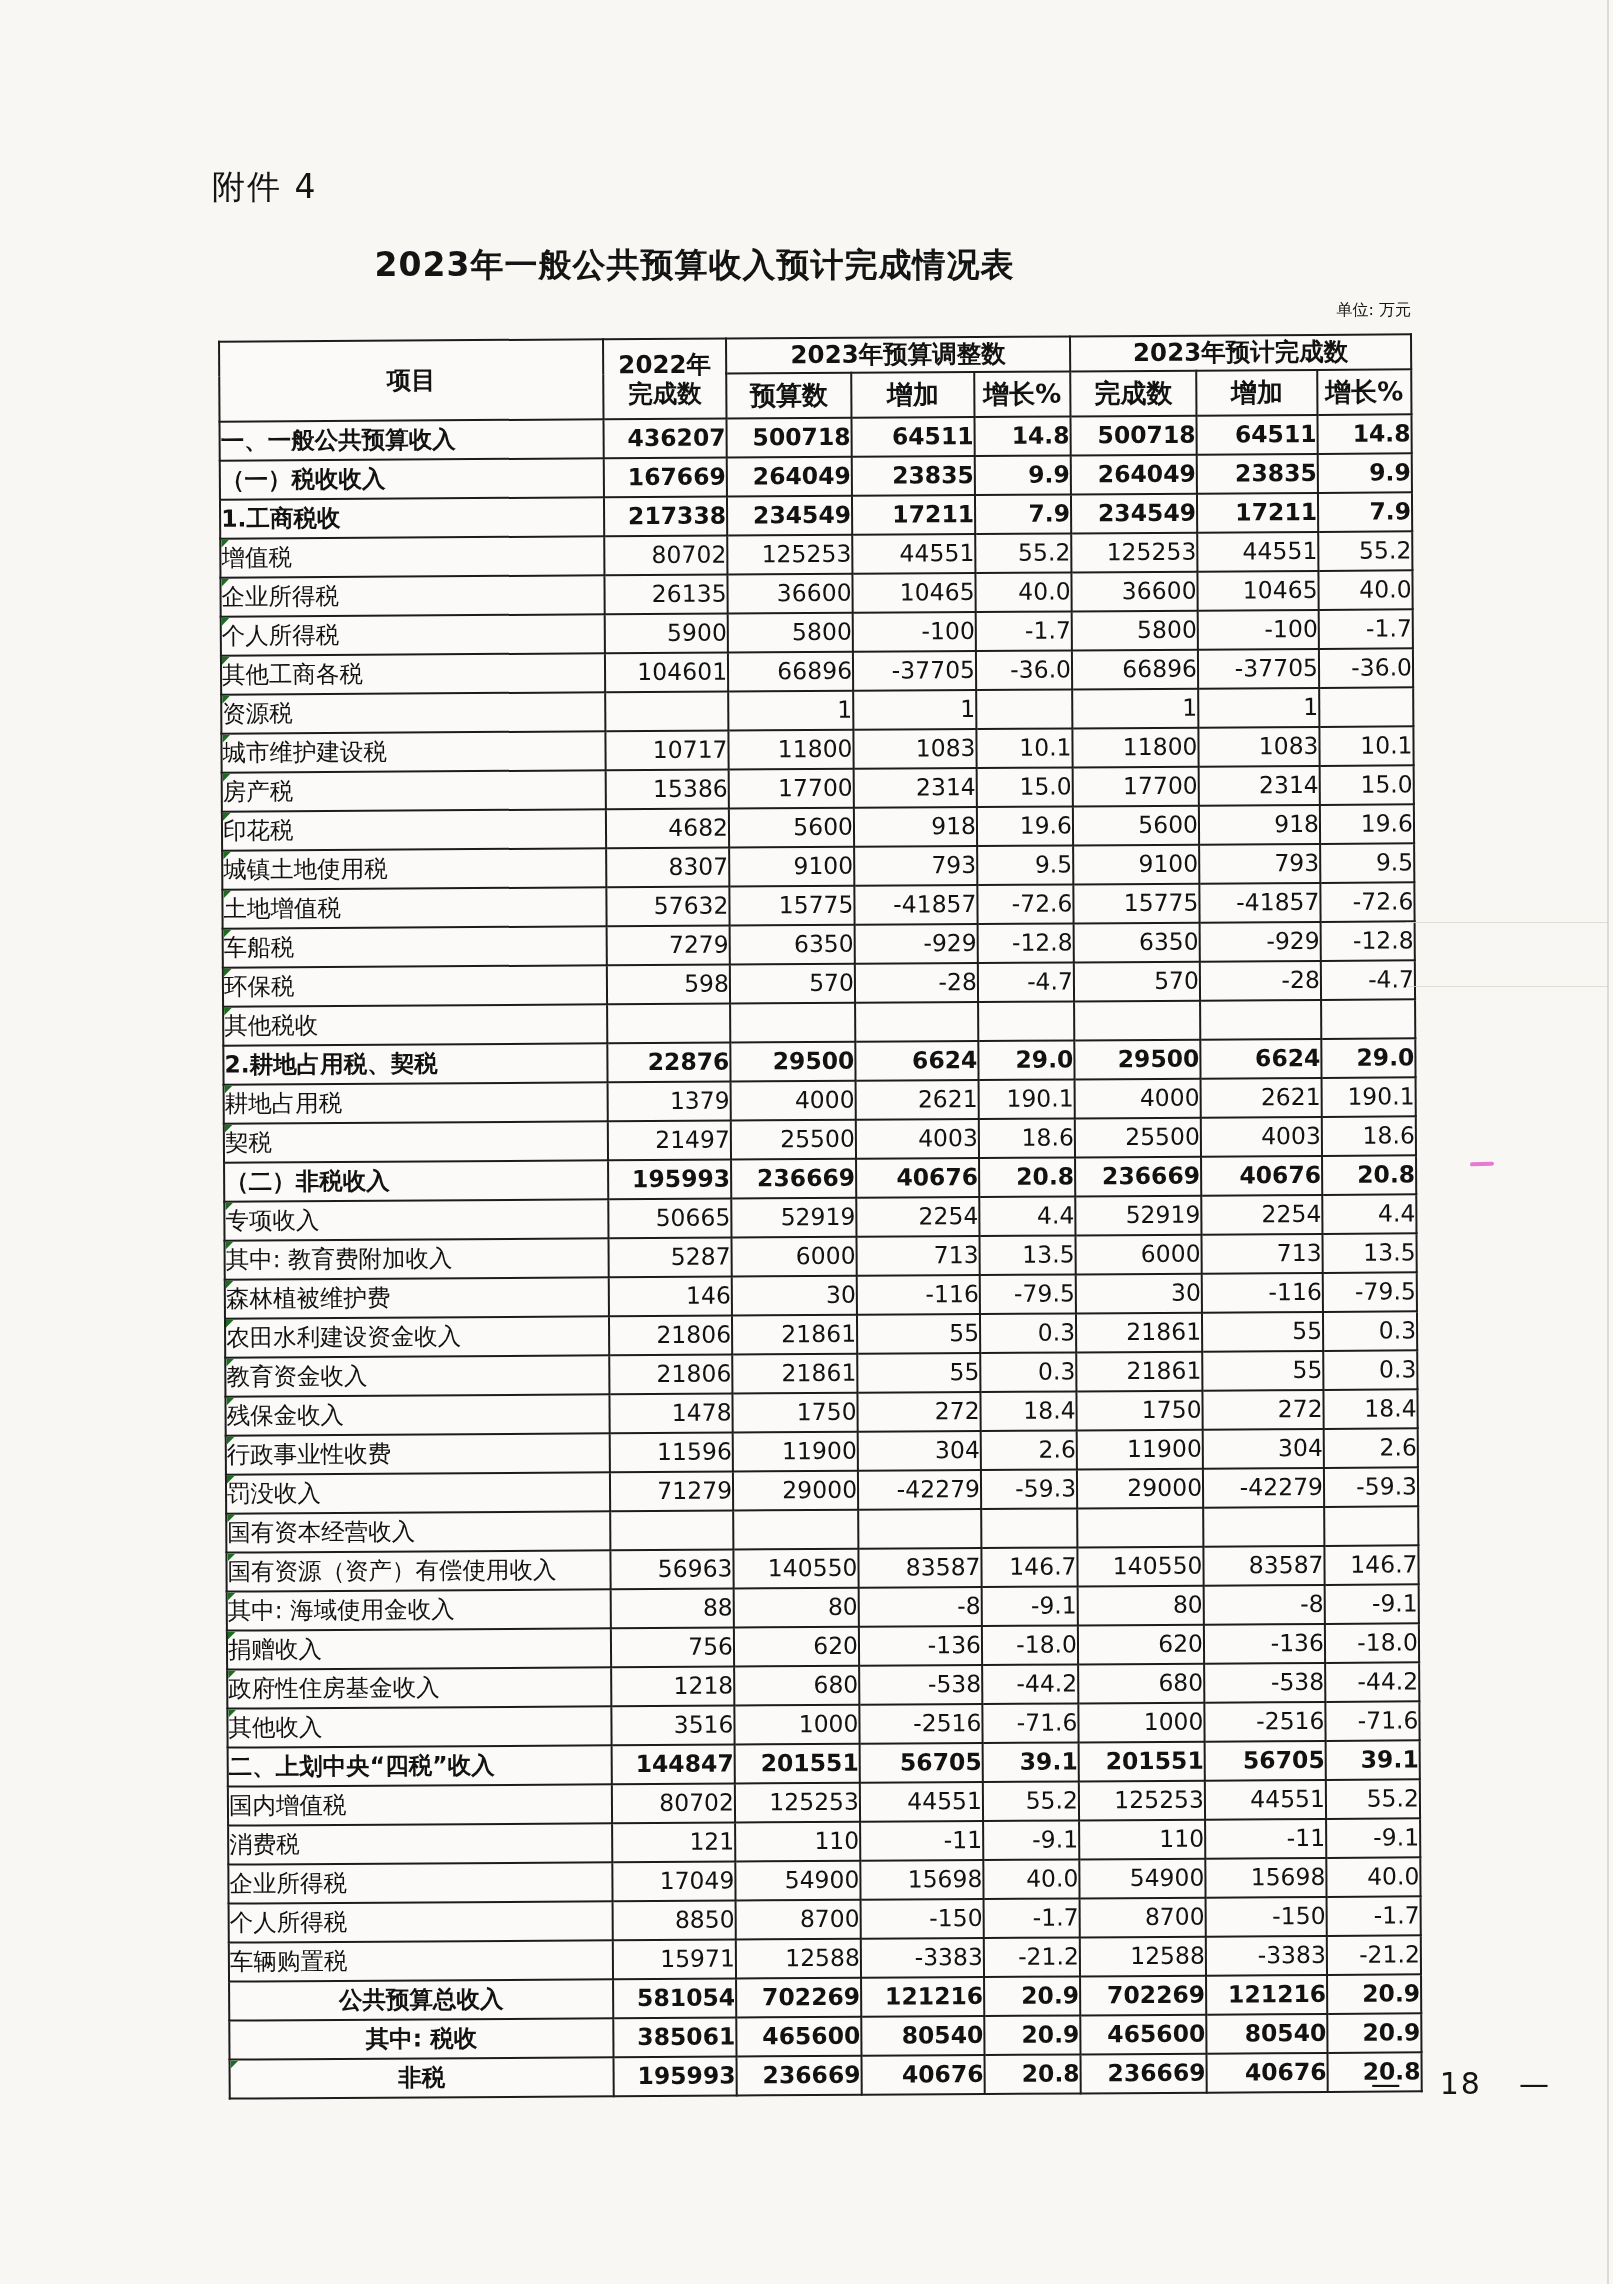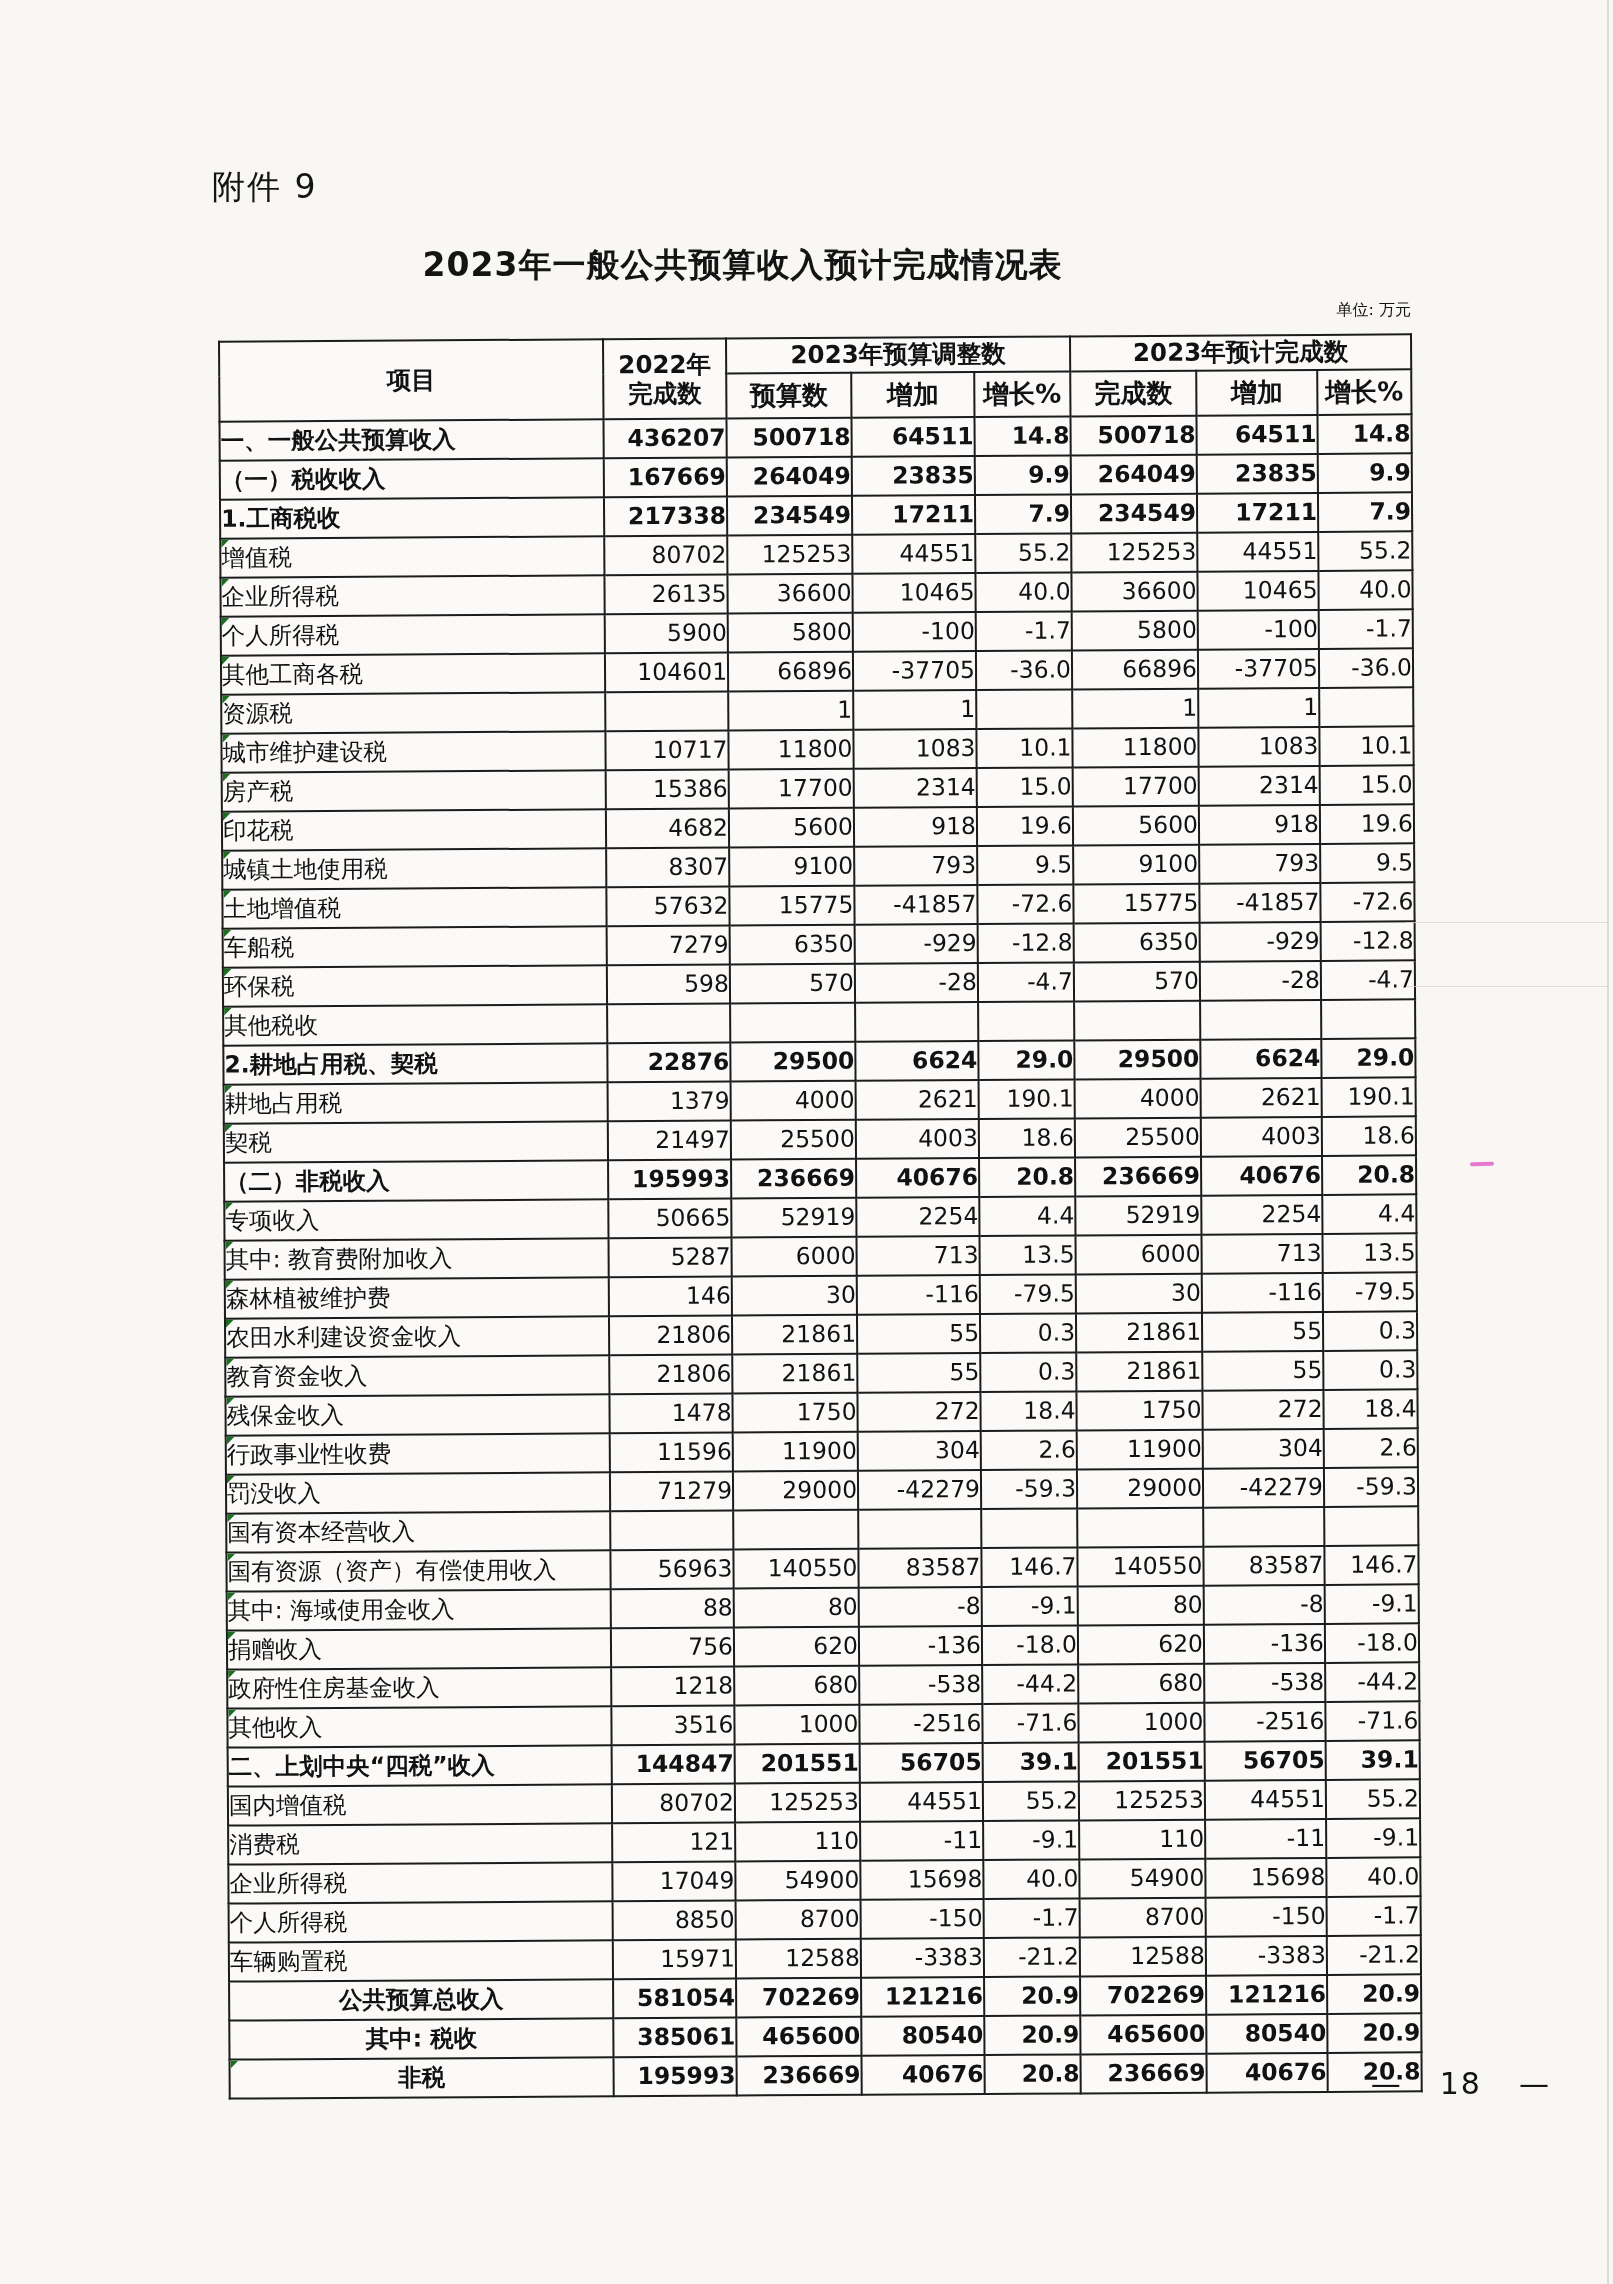--- a/index.html
+++ b/index.html
@@ -12,21 +12,21 @@
   .sheet{position:absolute;inset:0;}
   
   .scan-edge{position:absolute;top:0;right:3.9px;width:2px;height:100%;
     background:#c7c4be;opacity:.55;}
   .ghost-line{position:absolute;height:1px;background:#d9d6d0;opacity:.8;}
   .pink-dash{position:absolute;left:1470px;top:1162px;width:23.5px;height:3.9px;
     background:#e05ac6;opacity:.8;border-radius:2px;transform:rotate(-2deg);}
 
   .attachment{position:absolute;left:212px;top:165px;font-size:33px;letter-spacing:2px;}
   .doc-title{position:absolute;left:0;top:243px;width:1389px;text-align:center;
-    font-size:33px;font-weight:700;letter-spacing:1px;padding-left:48px;}
+    font-size:33px;font-weight:700;letter-spacing:1px;}
   .unit{position:absolute;left:1117px;top:300px;width:294px;text-align:right;font-size:16px;}
 
   table.budget{
     position:absolute;left:218px;top:337px;
     border-collapse:collapse;table-layout:fixed;
     transform:rotate(-0.35deg);transform-origin:50% 0;
     background:#fbfaf8;
   }
   table.budget{border:2.9px solid #161616;}
   table.budget th, table.budget td{
@@ -56,21 +56,21 @@
     border-top:8.8px solid #1e6b22;border-right:8.8px solid transparent;
   }
   .pageno{position:absolute;left:0;top:2066px;width:1551px;text-align:right;
     font-size:30px;word-spacing:25.5px;letter-spacing:2px;}
 </style>
 </head>
 <body>
 
 <div class="sheet">
 
-  <div class="attachment">附件 9</div>
+  <div class="attachment">附件 4</div>
 
   <div class="doc-title">2023年一般公共预算收入预计完成情况表</div>
 
   <div class="unit">单位: 万元</div>
 
   <table class="budget">
     <colgroup>
       <col style="width:384px">
         <col style="width:123px">
         <col style="width:125px">

